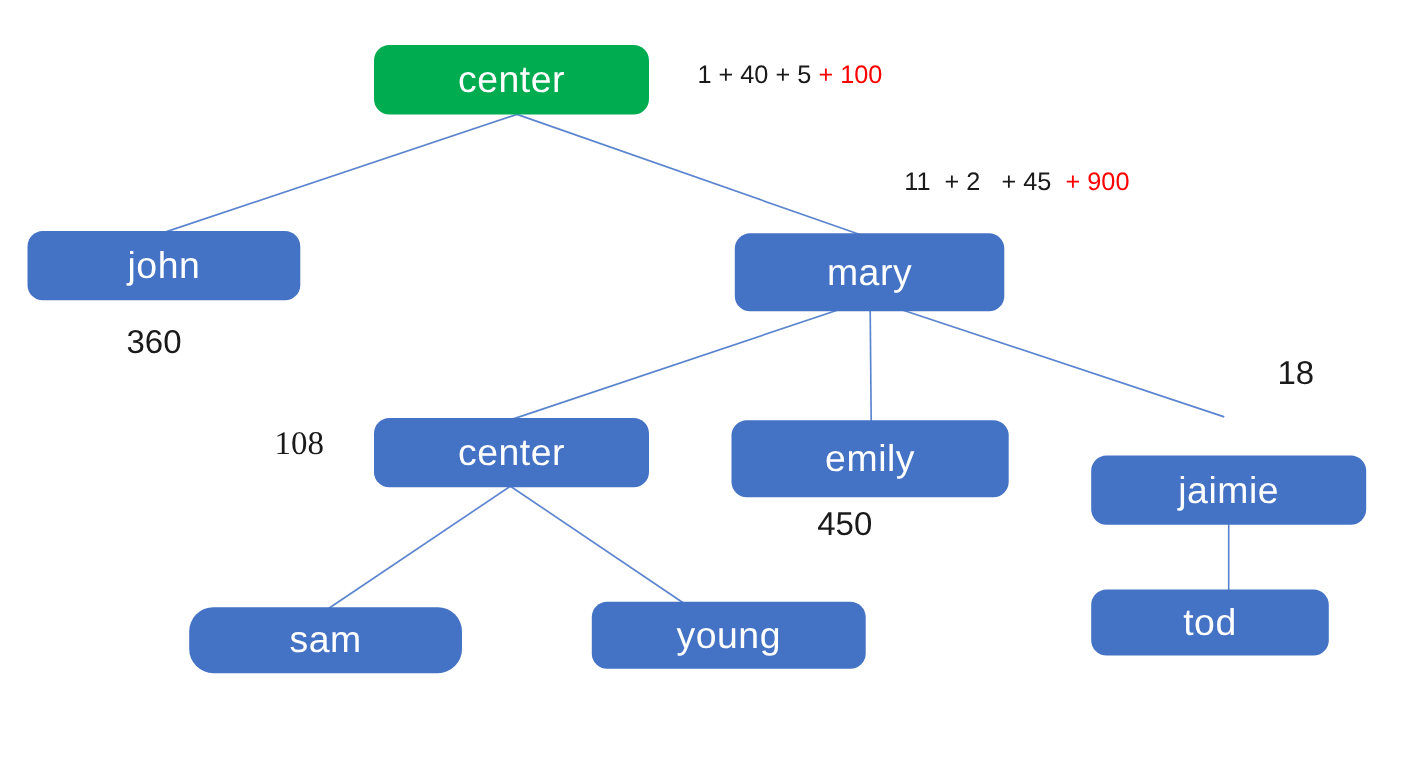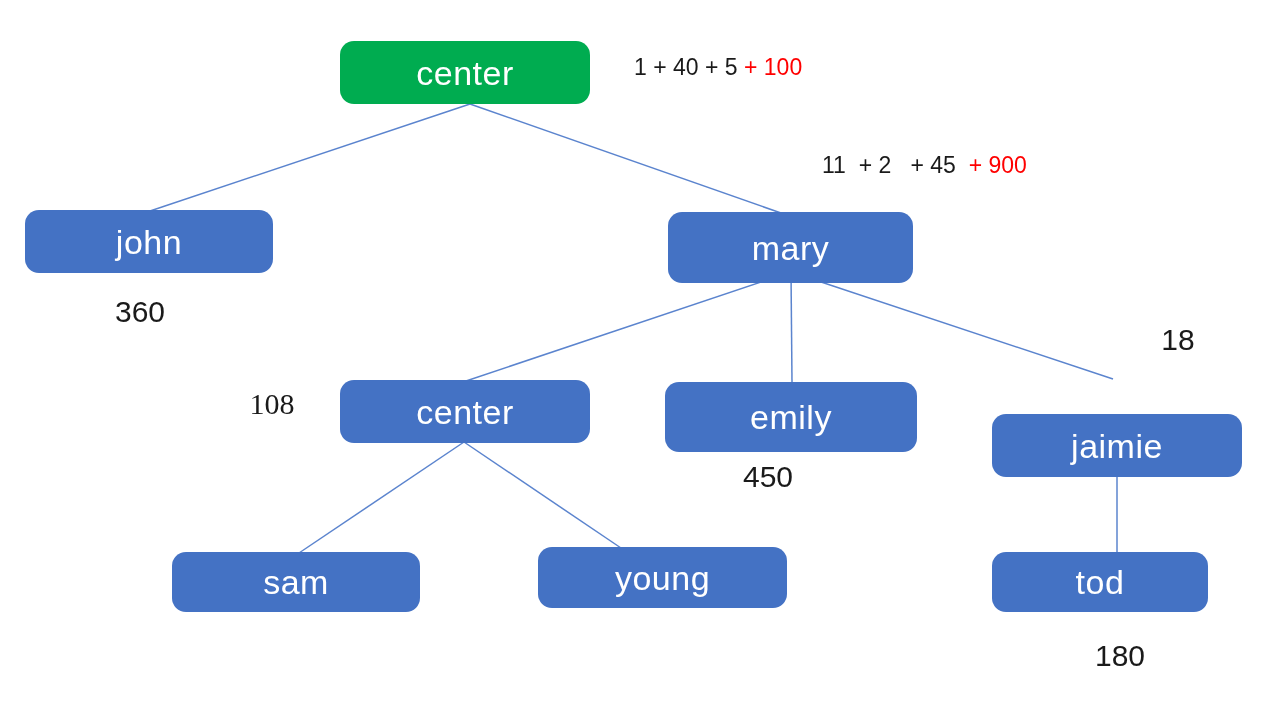--- a/index.html
+++ b/index.html
@@ -38,23 +38,23 @@
     letter-spacing: 0.5px;
   }
   .node.root { background: var(--root-node, #00AC50); }
 
   .node-center { left: 340px; top: 41px;  width: 250px; height: 63px; }
   .node-john   { left: 25px;  top: 210px; width: 248px; height: 63px; }
   .node-mary   { left: 668px; top: 212px; width: 245px; height: 71px; }
   .node-edward { left: 340px; top: 380px; width: 250px; height: 63px; }
   .node-emily  { left: 665px; top: 382px; width: 252px; height: 70px; text-align: right; }
   .node-jaimie { left: 992px; top: 378px; width: 250px; height: 63px; margin-top: 36px; }
-  .node-sam    { left: 172px; top: 552px; width: 248px; height: 60px; }
+  .node-sam    { left: 172px; top: 552px; width: 248px; height: 60px; border-radius: 22px; }
   .node-young  { left: 498px; top: 547px; width: 249px; height: 61px; margin-left: 40px; }
-  .node-tod    { left: 992px; top: 552px; width: 216px; height: 60px; }
+  .node-tod    { left: 992px; top: 536px; width: 216px; height: 60px; }
 
   .value {
     position: absolute;
     width: 140px;
     text-align: center;
     font-size: 30px;
     color: var(--value-text, #1a1a1a);
     line-height: 1;
   }
   .value-john   { left: 70px;   top: 297px; }
@@ -98,19 +98,18 @@
   <div class="node node-emily">emily</div>
   <div class="node node-jaimie">jaimie</div>
   <div class="node node-sam">sam</div>
   <div class="node node-young">young</div>
   <div class="node node-tod">tod</div>
 
   <div class="value value-john">360</div>
   <div class="value value-edward">108</div>
   <div class="value value-emily">450</div>
   <div class="value value-jaimie">18</div>
-  <div class="value value-tod">180</div>
 
   <div class="annotation ann-center"><span>1 + 40 + 5 </span><span class="red-part">+ 100</span></div>
 
   <div class="annotation ann-mary"><span>11  + 2   + 45  </span><span class="red-part">+ 900</span></div>
 
 </div>
 
 </body></html>

